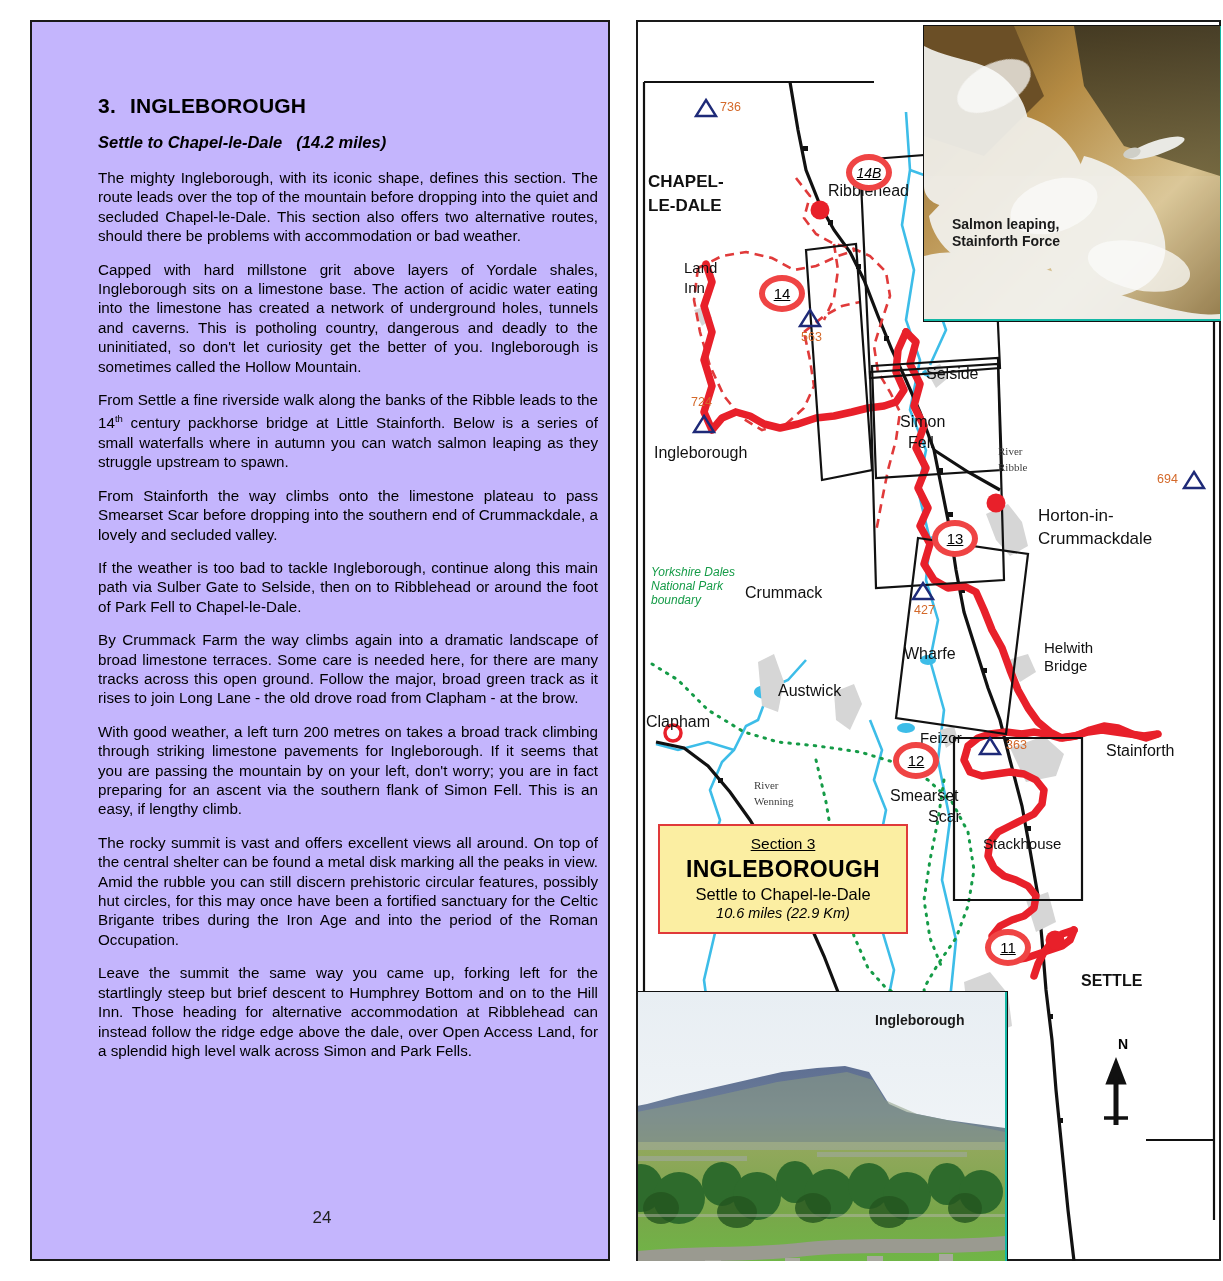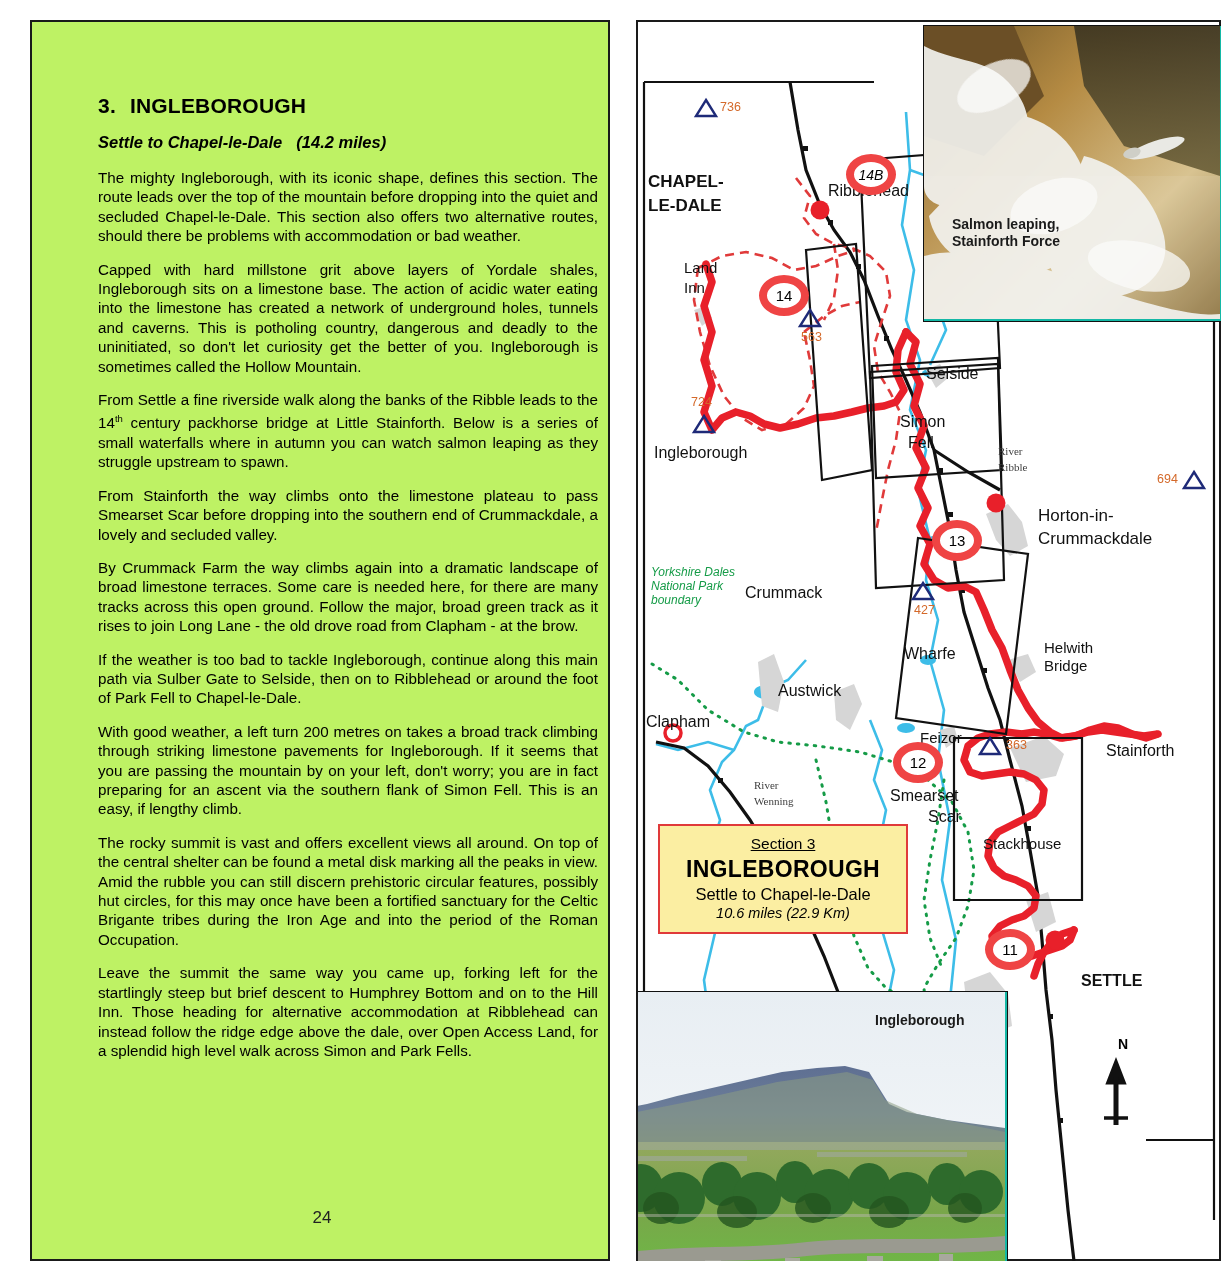--- a/index.html
+++ b/index.html
@@ -1,21 +1,21 @@
 <!DOCTYPE html>
 <html><head>
 <meta charset="utf-8">
 <style>
   html,body{margin:0;padding:0;background:#fff;}
   body{width:1223px;height:1281px;position:relative;overflow:hidden;
        font-family:"Liberation Sans","DejaVu Sans",sans-serif;color:#000;}
 
   
   .page-left{position:absolute;left:30px;top:20px;width:580px;height:1241px;
-             border:2px solid #1a1a1a;border-right:none;box-sizing:border-box;background:#bef264;}
+             border:2px solid #1a1a1a;border-right:none;box-sizing:border-box;background:#c4b5fd;}
   .page-right{position:absolute;left:638px;top:20px;width:583px;height:1241px;
               border:2px solid #1a1a1a;border-left:none;box-sizing:border-box;background:#fff;}
   .spine-l{position:absolute;left:608px;top:20px;width:2px;height:1241px;background:#1a1a1a;}
   .spine-r{position:absolute;left:636px;top:20px;width:2px;height:1241px;background:#1a1a1a;}
 
   
   .textcol{position:absolute;left:66px;top:72px;width:500px;}
   .sec-title{font-size:21px;font-weight:bold;letter-spacing:.2px;margin:0 0 15px 0;}
   .sec-title .num{margin-right:14px;}
   .sub-title{font-size:16.5px;font-weight:bold;font-style:italic;margin:0 0 16px 0;}
@@ -30,22 +30,22 @@
   .map svg{position:absolute;left:0;top:0;}
 
   
   .mlabel{position:absolute;font-size:15px;color:#111;white-space:nowrap;line-height:16px;}
   .mlabel.big{font-size:17px;}
   .mlabel.bold{font-weight:bold;}
   .mlabel.town{font-size:16px;}
   .mlabel.river{color:#404040;font-size:11px;line-height:15px;font-family:Liberation Serif, serif;}
   .mlabel.ndp{color:#159b47;font-style:italic;font-size:12px;line-height:13.5px;}
   .elev{position:absolute;font-size:12.5px;color:#d4692a;white-space:nowrap;}
-  .secnum{position:absolute;width:34px;height:25px;border:8px solid #ef4444;border-radius:50%;
-          display:flex;align-items:center;justify-content:center;font-size:15px;background:#fff;}
+  .secnum{position:absolute;width:34px;height:25px;border:6px solid #ef4444;border-radius:50%;
+          display:flex;align-items:center;justify-content:center;font-size:15px;background:#fff;text-decoration:underline;}
   .secnum.it{font-style:italic;font-size:14px;}
 
   
   .callout{position:absolute;left:20px;top:804px;width:250px;
            background:#fbeea2;border:2.5px solid #e03a3a;padding:9px 6px 11px 6px;
            text-align:center;box-sizing:border-box;}
   .callout .l1{font-size:15.5px;text-decoration:underline;margin-bottom:3px;}
   .callout .l2{font-size:23px;font-weight:bold;letter-spacing:.3px;margin-bottom:2px;}
   .callout .l3{font-size:16.5px;margin-bottom:1px;}
   .callout .l4{font-size:14.5px;font-style:italic;}
@@ -74,22 +74,22 @@
     <h2 class="sub-title">
       <span>Settle to Chapel-le-Dale</span><span class="dist">(14.2 miles)</span>
     </h2>
 
     <p class="body">The mighty Ingleborough, with its iconic shape, defines this section. The route leads over the top of the mountain before dropping into the quiet and secluded Chapel-le-Dale. This section also offers two alternative routes, should there be problems with accommodation or bad weather.</p>
     <p class="body">Capped with hard millstone grit above layers of Yordale shales, Ingleborough sits on a limestone base. The action of acidic water eating into the limestone has created a network of underground holes, tunnels and caverns. This is potholing country, dangerous and deadly to the uninitiated, so don't let curiosity get the better of you. Ingleborough is sometimes called the Hollow Mountain.</p>
 
     <p class="body"><span>From Settle a fine riverside walk along the banks of the Ribble leads to the 14</span><sup>th</sup><span> century packhorse bridge at Little Stainforth. Below is a series of small waterfalls where in autumn you can watch salmon leaping as they struggle upstream to spawn.</span></p>
 
     <p class="body">From Stainforth the way climbs onto the limestone plateau to pass Smearset Scar before dropping into the southern end of Crummackdale, a lovely and secluded valley.</p>
+    <p class="body">If the weather is too bad to tackle Ingleborough, continue along this main path via Sulber Gate to Selside, then on to Ribblehead or around the foot of Park Fell to Chapel-le-Dale.</p>
     <p class="body">By Crummack Farm the way climbs again into a dramatic landscape of broad limestone terraces. Some care is needed here, for there are many tracks across this open ground. Follow the major, broad green track as it rises to join Long Lane - the old drove road from Clapham - at the brow.</p>
-    <p class="body">If the weather is too bad to tackle Ingleborough, continue along this main path via Sulber Gate to Selside, then on to Ribblehead or around the foot of Park Fell to Chapel-le-Dale.</p>
     <p class="body">With good weather, a left turn 200 metres on takes a broad track climbing through striking limestone pavements for Ingleborough. If it seems that you are passing the mountain by on your left, don't worry; you are in fact preparing for an ascent via the southern flank of Simon Fell. This is an easy, if lengthy climb.</p>
     <p class="body">The rocky summit is vast and offers excellent views all around. On top of the central shelter can be found a metal disk marking all the peaks in view. Amid the rubble you can still discern prehistoric circular features, possibly hut circles, for this may once have been a fortified sanctuary for the Celtic Brigante tribes during the Iron Age and into the period of the Roman Occupation.</p>
     <p class="body">Leave the summit the same way you came up, forking left for the startlingly steep but brief descent to Humphrey Bottom and on to the Hill Inn. Those heading for alternative accommodation at Ribblehead can instead follow the ridge edge above the dale, over Open Access Land, for a splendid high level walk across Simon and Park Fells.</p>
   </div>
 
   <div class="pagenum">24</div>
 </div>
 
 <div class="spine-l"></div>
 <div class="spine-r"></div>

